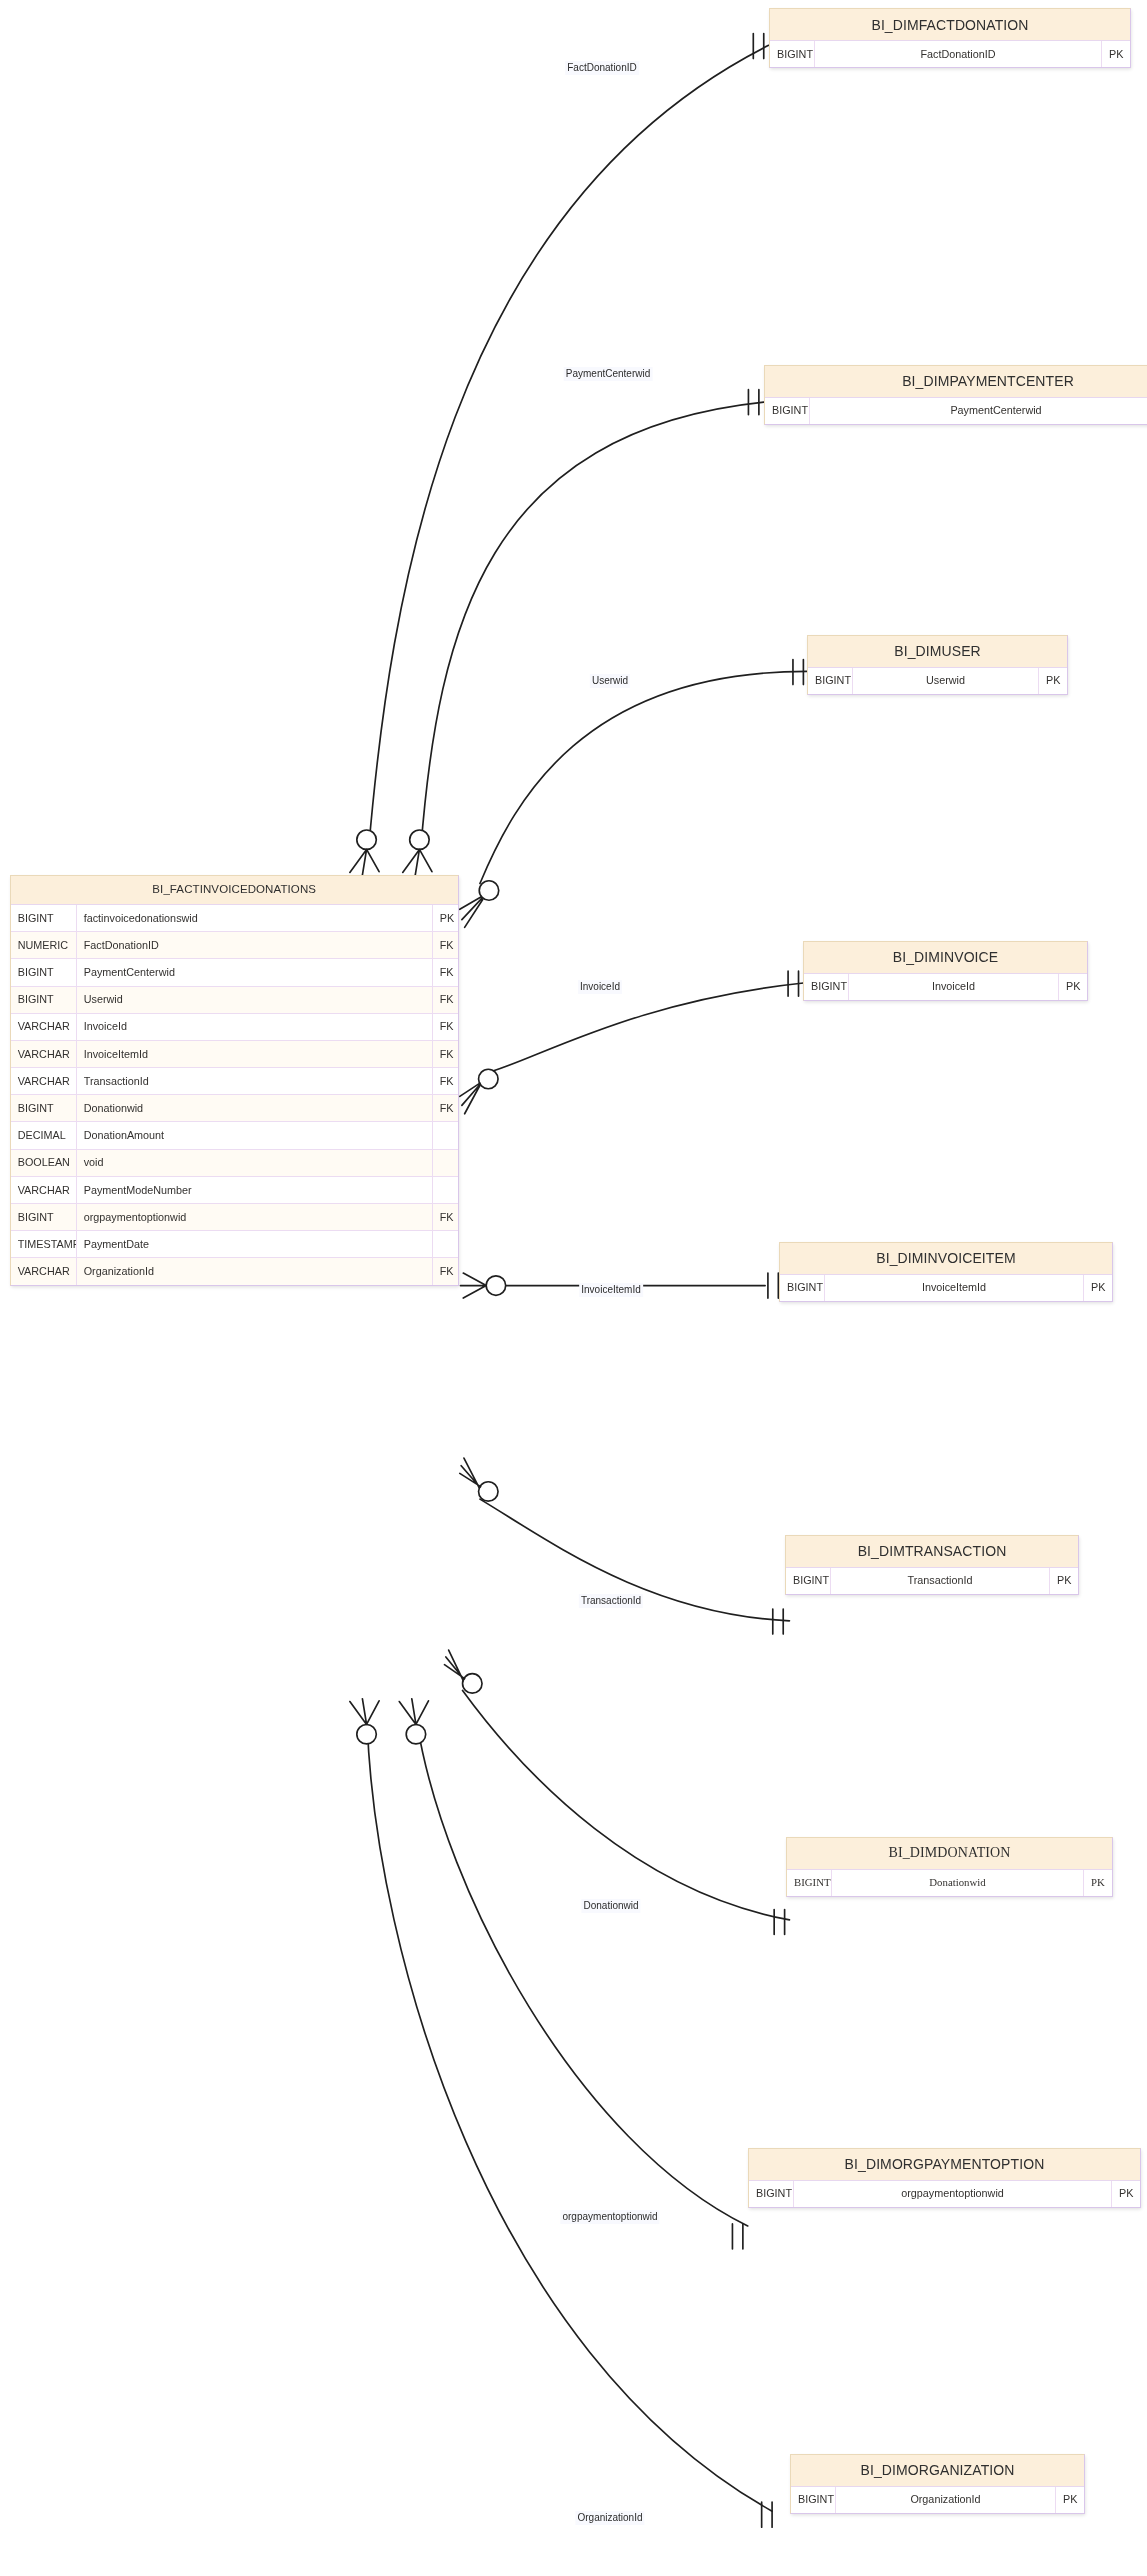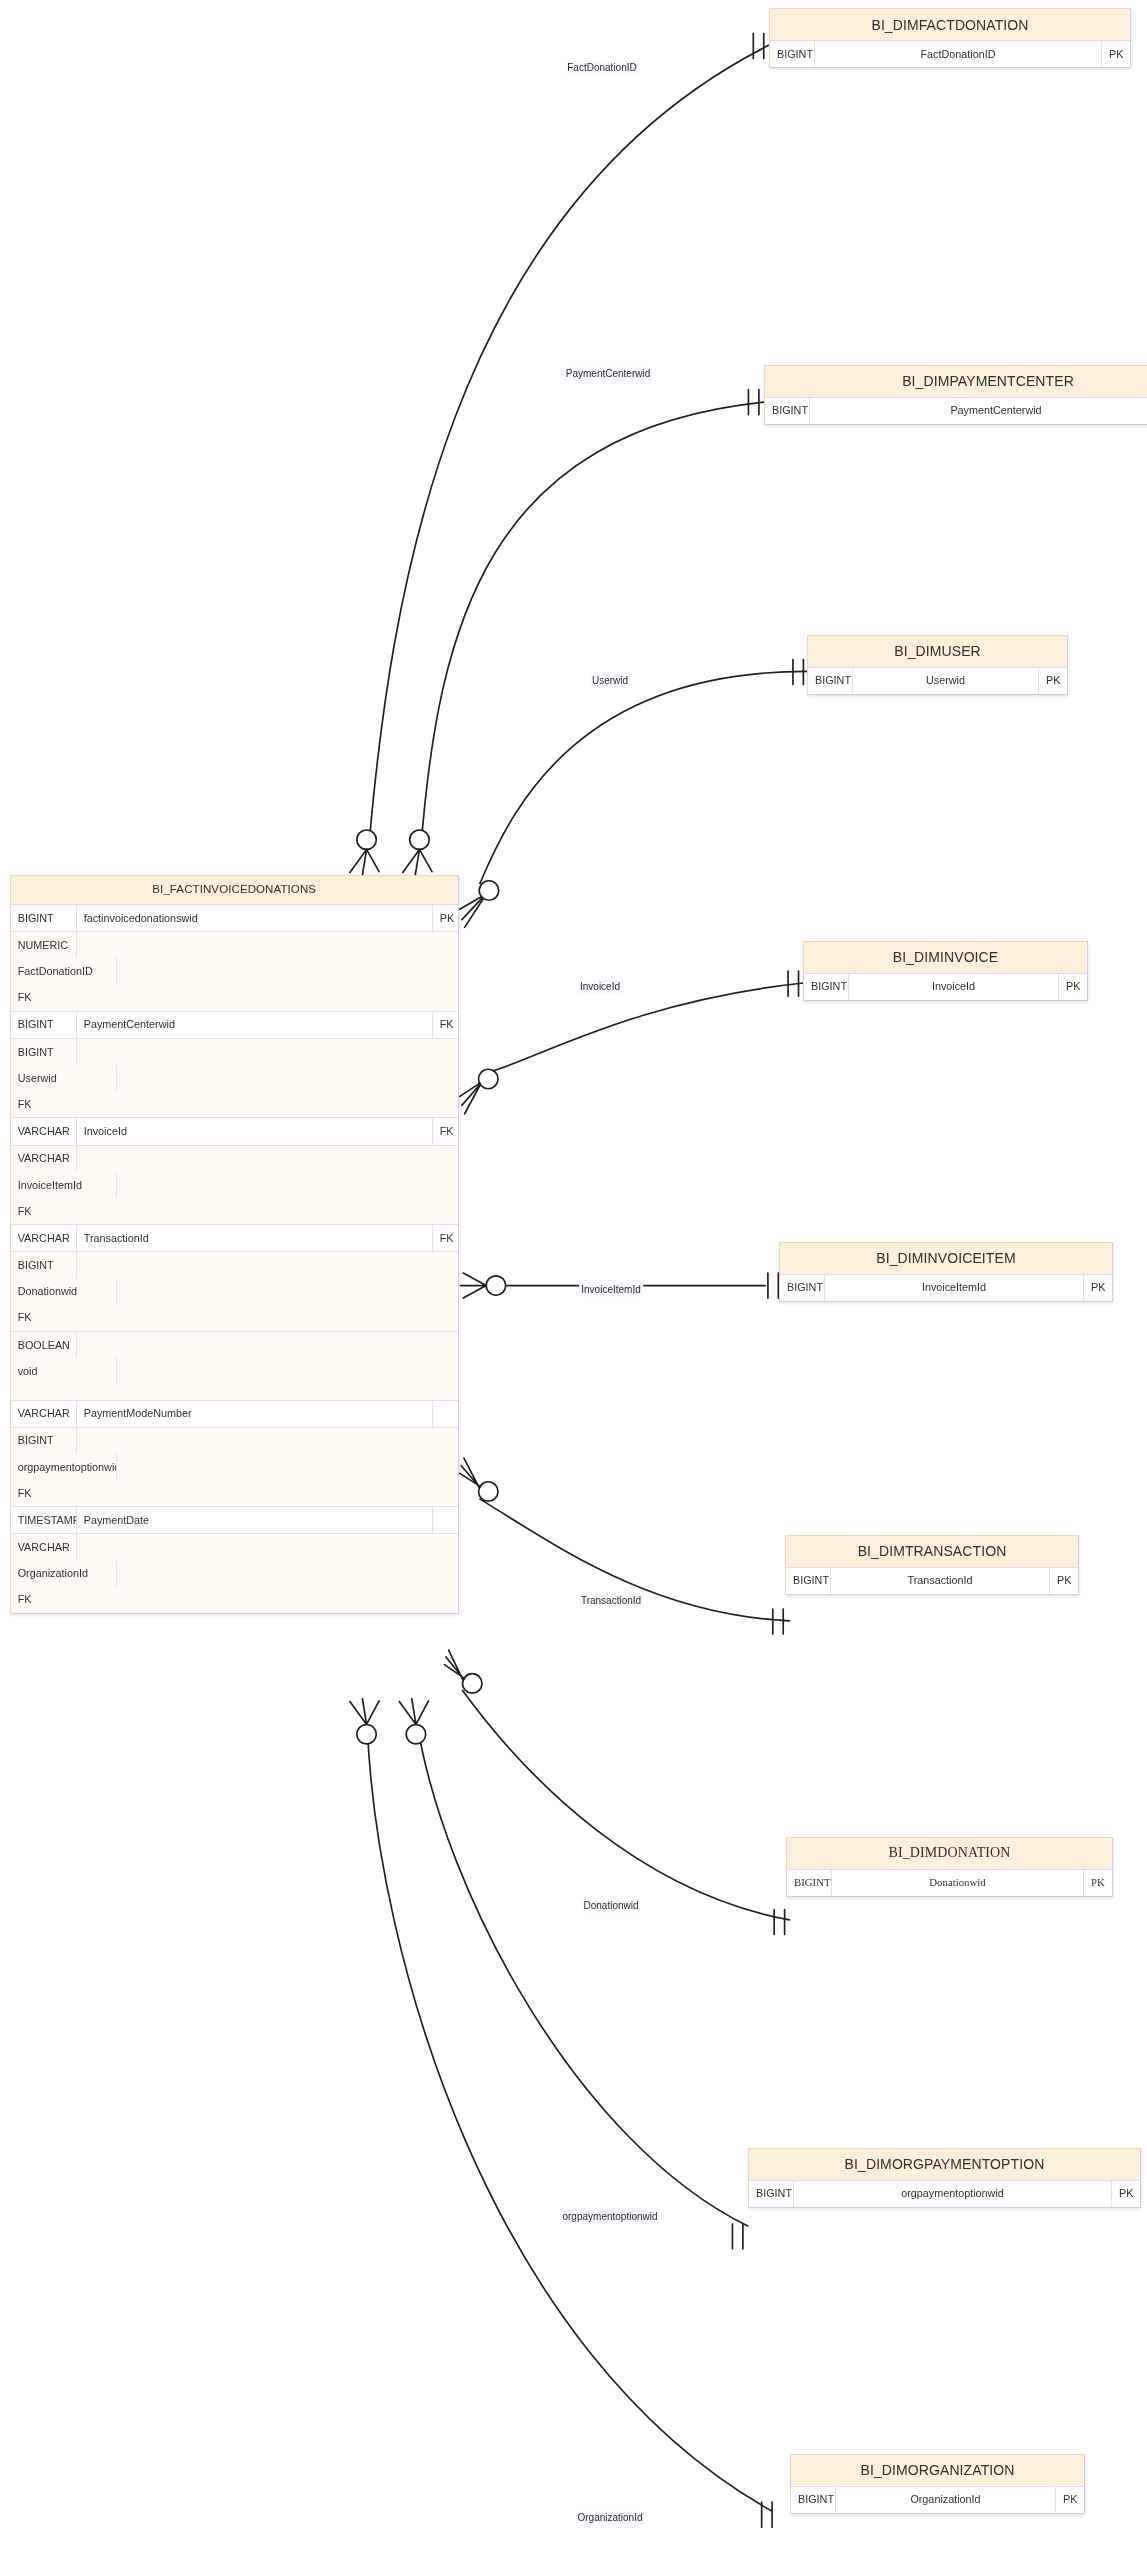--- a/index.html
+++ b/index.html
@@ -44,21 +44,21 @@
   }
   .attr-row{
     display:flex;
     border-bottom:0.7px solid #ecdcf2;
     background:#ffffff;
     font-size:10.8px;
     color:#33312f;
     line-height:1;
   }
   .attr-row:last-child{border-bottom:none;}
-  .attr-row.alt{background:#fffbf4;flex-direction:column;}
+  .attr-row.alt{background:#fffbf4;}
   .attr-type,.attr-name,.attr-key{
     box-sizing:border-box;
     padding:7.7px 7px;
     white-space:nowrap;
     overflow:hidden;
   }
   .attr-type{border-right:0.7px solid #ecdcf2;}
   .attr-name{border-right:0.7px solid #ecdcf2;flex:1 1 auto;}
   .attr-key{text-align:center;}
 
@@ -232,20 +232,25 @@
       <div class="attr-row">
         <div class="attr-type">VARCHAR</div>
         <div class="attr-name">TransactionId</div>
         <div class="attr-key">FK</div>
       </div>
       <div class="attr-row alt">
         <div class="attr-type">BIGINT</div>
         <div class="attr-name">Donationwid</div>
         <div class="attr-key">FK</div>
       </div>
+      <div class="attr-row">
+        <div class="attr-type">DECIMAL</div>
+        <div class="attr-name">DonationAmount</div>
+        <div class="attr-key"></div>
+      </div>
       <div class="attr-row alt">
         <div class="attr-type">BOOLEAN</div>
         <div class="attr-name">void</div>
         <div class="attr-key"></div>
       </div>
       <div class="attr-row">
         <div class="attr-type">VARCHAR</div>
         <div class="attr-name">PaymentModeNumber</div>
         <div class="attr-key"></div>
       </div>

